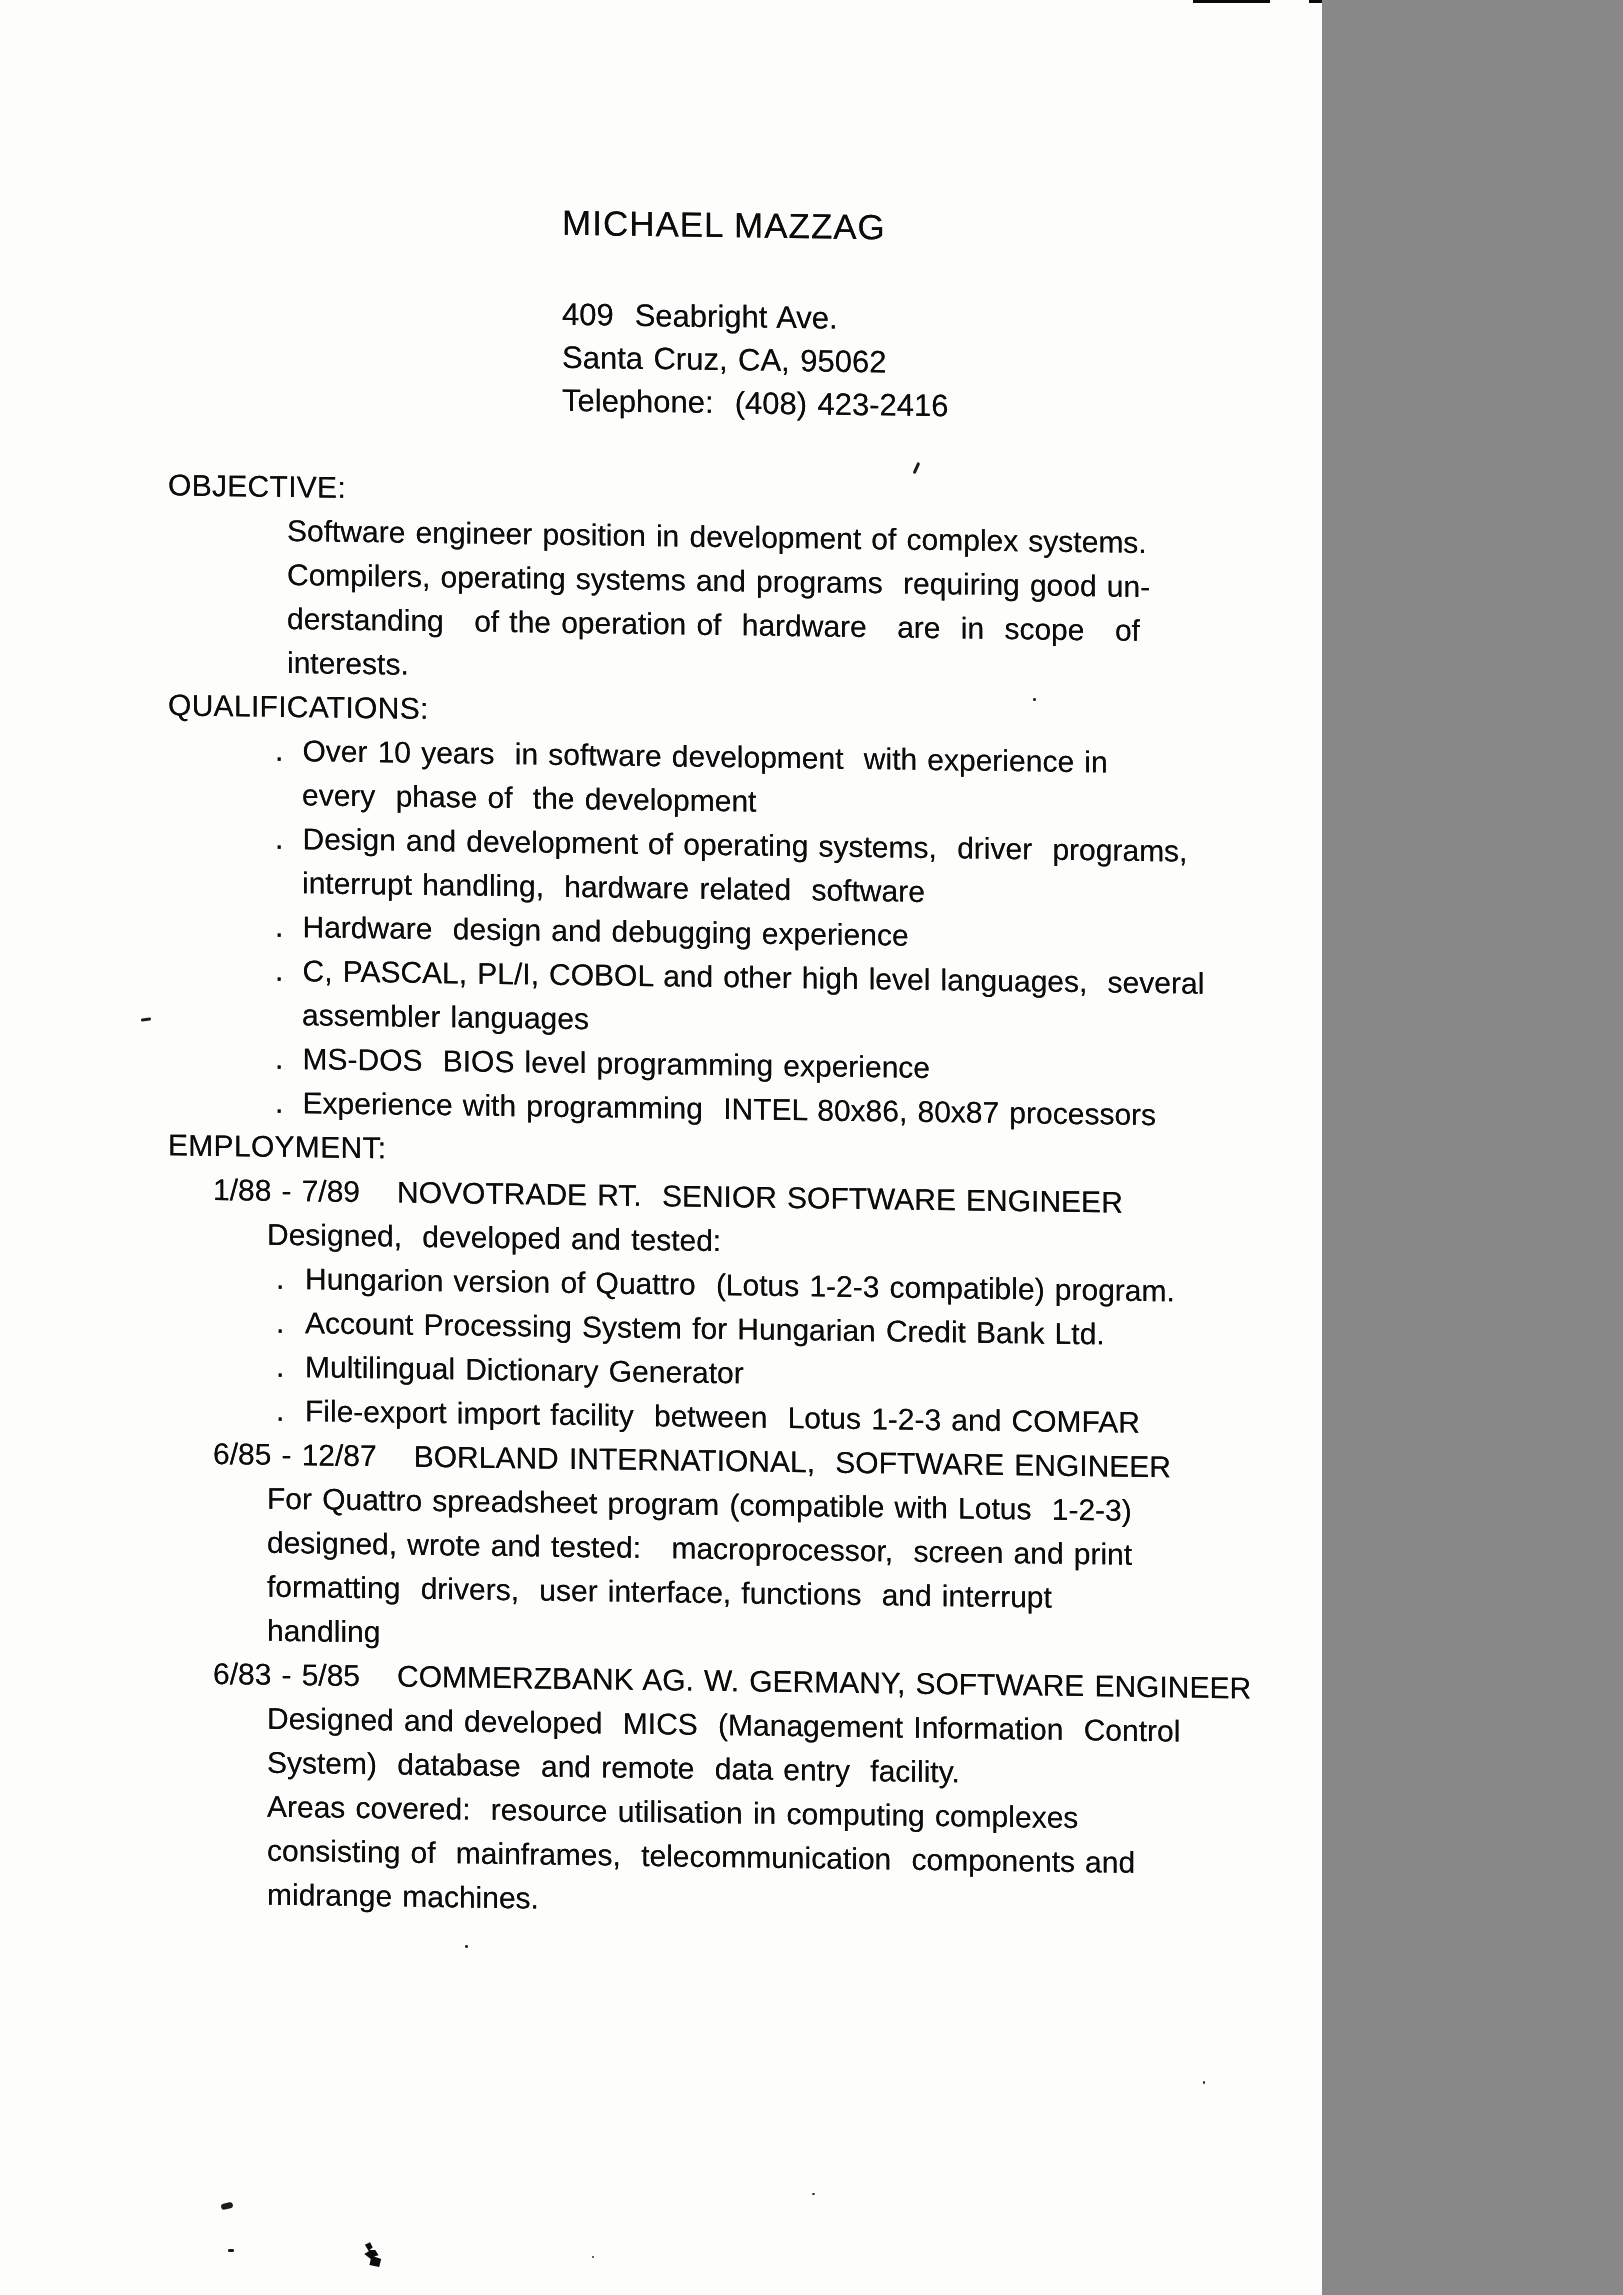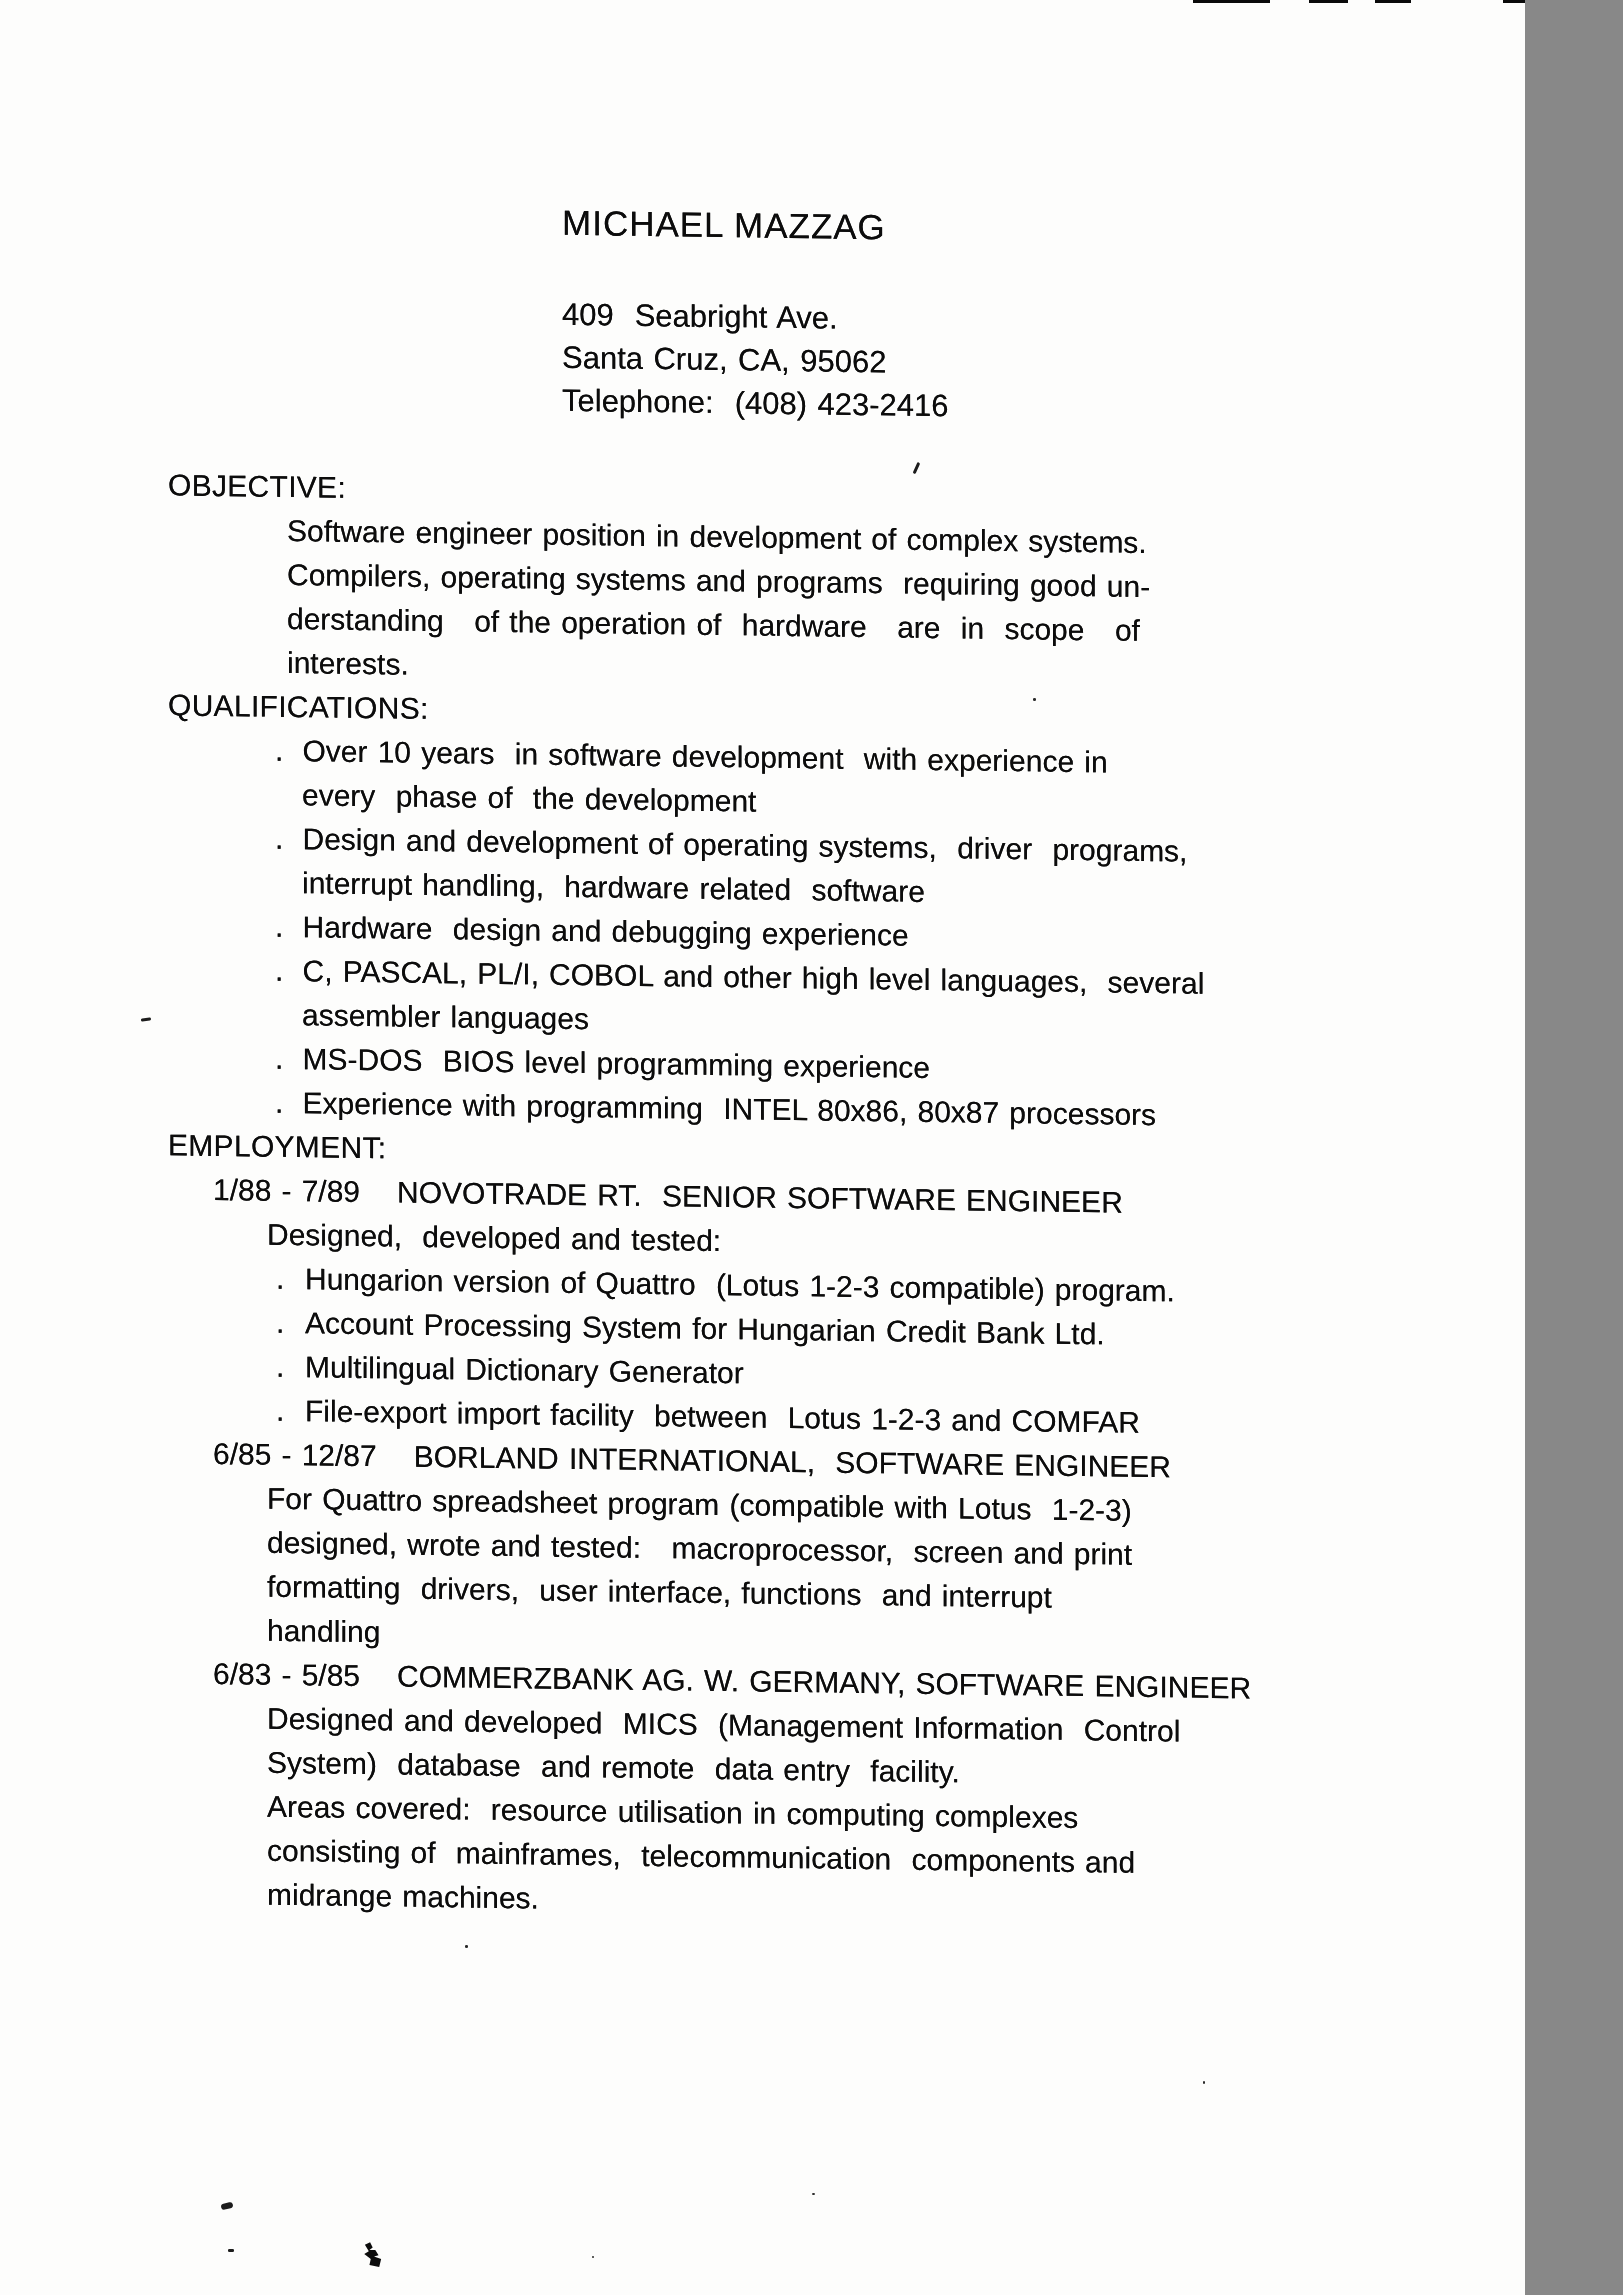--- a/index.html
+++ b/index.html
@@ -1,18 +1,18 @@
 <!DOCTYPE html>
 <html style="font-size:10.5px"><head>
 <meta charset="utf-8">
 <style>
   html,body{margin:0;padding:0;background:#888;}
   .page{
     position:relative;
-    width:1525px;height:2295px;
+    width:1322px;height:2295px;
     background:#fdfdfc;
     overflow:hidden;
     font-family:"Liberation Sans", sans-serif;
     color:#0c0c0c;
   }
   .content{
     position:absolute;inset:0;
     transform:skewY(0.8deg);
     transform-origin:0 0;
   }

